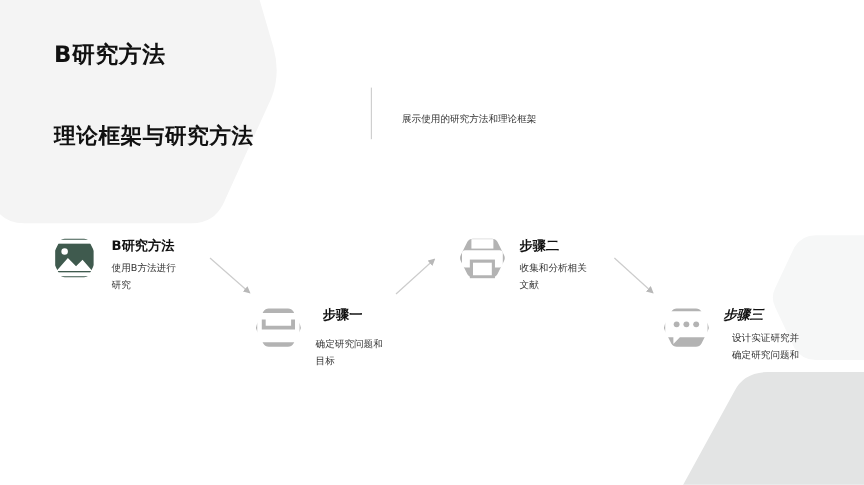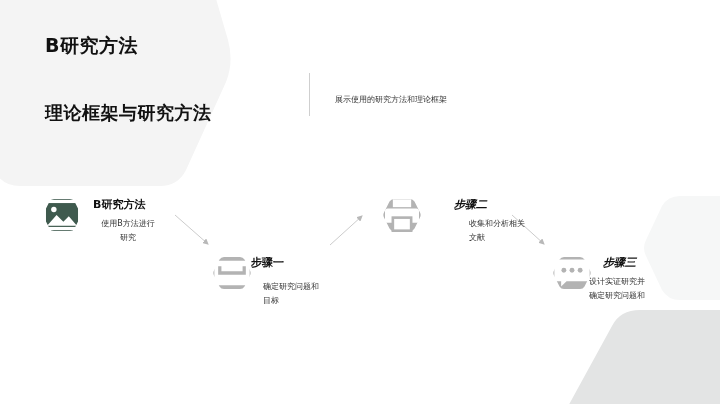--- a/index.html
+++ b/index.html
@@ -56,77 +56,77 @@
       </svg>
     <div class="hex-glyph">
       <svg width="14" height="11" viewBox="0 0 14 11">
           <rect x="0.5" y="0.5" width="13" height="10" fill="none" stroke="#fff" stroke-width="1.2"></rect>
           <circle cx="4" cy="3.5" r="1" fill="#fff"></circle>
           <path d="M1.5 9.5 L5 5.5 L7.5 8 L9.5 6 L12.5 9.5 Z" fill="#fff"></path>
         </svg>
     </div>
   </div>
   <div class="step-title" style="left:93px; top:197px;">B研究方法</div>
-  <div class="step-desc" style="left:93px; top:217px;text-align:center;">
+  <div class="step-desc" style="left:93px; top:217px;">
     <div>使用B方法进行</div>
     <div>研究</div>
   </div>
 </div>
 
 <div class="step">
   <div class="hex" style="left:213px; top:256px;">
     <svg viewBox="0 0 38 34">
         <path d="M11 1 L27 1 Q30 1 31.5 3.5 L37 14.5 Q38.3 17 37 19.5 L31.5 30.5 Q30 33 27 33 L11 33 Q8 33 6.5 30.5 L1 19.5 Q-0.3 17 1 14.5 L6.5 3.5 Q8 1 11 1 Z" fill="#b3b3b3"></path>
       </svg>
     <div class="hex-glyph">
       <svg width="14" height="10" viewBox="0 0 14 10">
           <rect x="0.5" y="0.5" width="13" height="9" rx="1.5" fill="#fff"></rect>
           <path d="M2.5 2.5 L2.5 5 L11.5 5 L11.5 2.5" fill="none" stroke="#b3b3b3" stroke-width="1.2"></path>
         </svg>
     </div>
   </div>
-  <div class="step-title" style="left:251px; top:255px;">步骤一</div>
+  <div class="step-title" style="left:269px; top:255px;">步骤一</div>
   <div class="step-desc" style="left:263px; top:280px;">
     <div>确定研究问题和</div>
     <div>目标</div>
   </div>
 </div>
 
 <div class="step">
   <div class="hex" style="left:383px; top:198px;">
     <svg viewBox="0 0 38 34">
         <path d="M11 1 L27 1 Q30 1 31.5 3.5 L37 14.5 Q38.3 17 37 19.5 L31.5 30.5 Q30 33 27 33 L11 33 Q8 33 6.5 30.5 L1 19.5 Q-0.3 17 1 14.5 L6.5 3.5 Q8 1 11 1 Z" fill="#b3b3b3"></path>
       </svg>
     <div class="hex-glyph">
       <svg width="14" height="13" viewBox="0 0 14 13">
           <rect x="3.5" y="0.5" width="7" height="3" fill="#fff"></rect>
           <rect x="0.5" y="4" width="13" height="5.5" rx="1" fill="#fff"></rect>
           <rect x="3.5" y="7.5" width="7" height="5" fill="#fff" stroke="#b3b3b3" stroke-width="1"></rect>
         </svg>
     </div>
   </div>
-  <div class="step-title" style="left:454px; top:197px;font-style:italic;">步骤二</div>
-  <div class="step-desc" style="left:433px; top:217px;margin-left:36px;">
+  <div class="step-title" style="left:433px; top:197px;">步骤二</div>
+  <div class="step-desc" style="left:433px; top:217px;">
     <div>收集和分析相关</div>
     <div>文献</div>
   </div>
 </div>
 
 <div class="step">
   <div class="hex" style="left:553px; top:256px;">
     <svg viewBox="0 0 38 34">
         <path d="M11 1 L27 1 Q30 1 31.5 3.5 L37 14.5 Q38.3 17 37 19.5 L31.5 30.5 Q30 33 27 33 L11 33 Q8 33 6.5 30.5 L1 19.5 Q-0.3 17 1 14.5 L6.5 3.5 Q8 1 11 1 Z" fill="#b3b3b3"></path>
       </svg>
     <div class="hex-glyph">
       <svg width="14" height="11" viewBox="0 0 14 11">
           <path d="M1 0.5 L13 0.5 Q13.5 0.5 13.5 1 L13.5 8 Q13.5 8.5 13 8.5 L5 8.5 L3 10.5 L3 8.5 L1 8.5 Q0.5 8.5 0.5 8 L0.5 1 Q0.5 0.5 1 0.5 Z" fill="#fff"></path>
           <circle cx="4" cy="4.5" r="0.9" fill="#b3b3b3"></circle>
           <circle cx="7" cy="4.5" r="0.9" fill="#b3b3b3"></circle>
           <circle cx="10" cy="4.5" r="0.9" fill="#b3b3b3"></circle>
         </svg>
     </div>
   </div>
   <div class="step-title" style="left:603px; top:255px;font-style:italic;">步骤三</div>
-  <div class="step-desc" style="left:589px; top:275px;">
+  <div class="step-desc" style="left:603px; top:275px;text-align:center;">
     <div>设计实证研究并</div>
     <div>确定研究问题和</div>
   </div>
 </div>
 
 </body></html>

